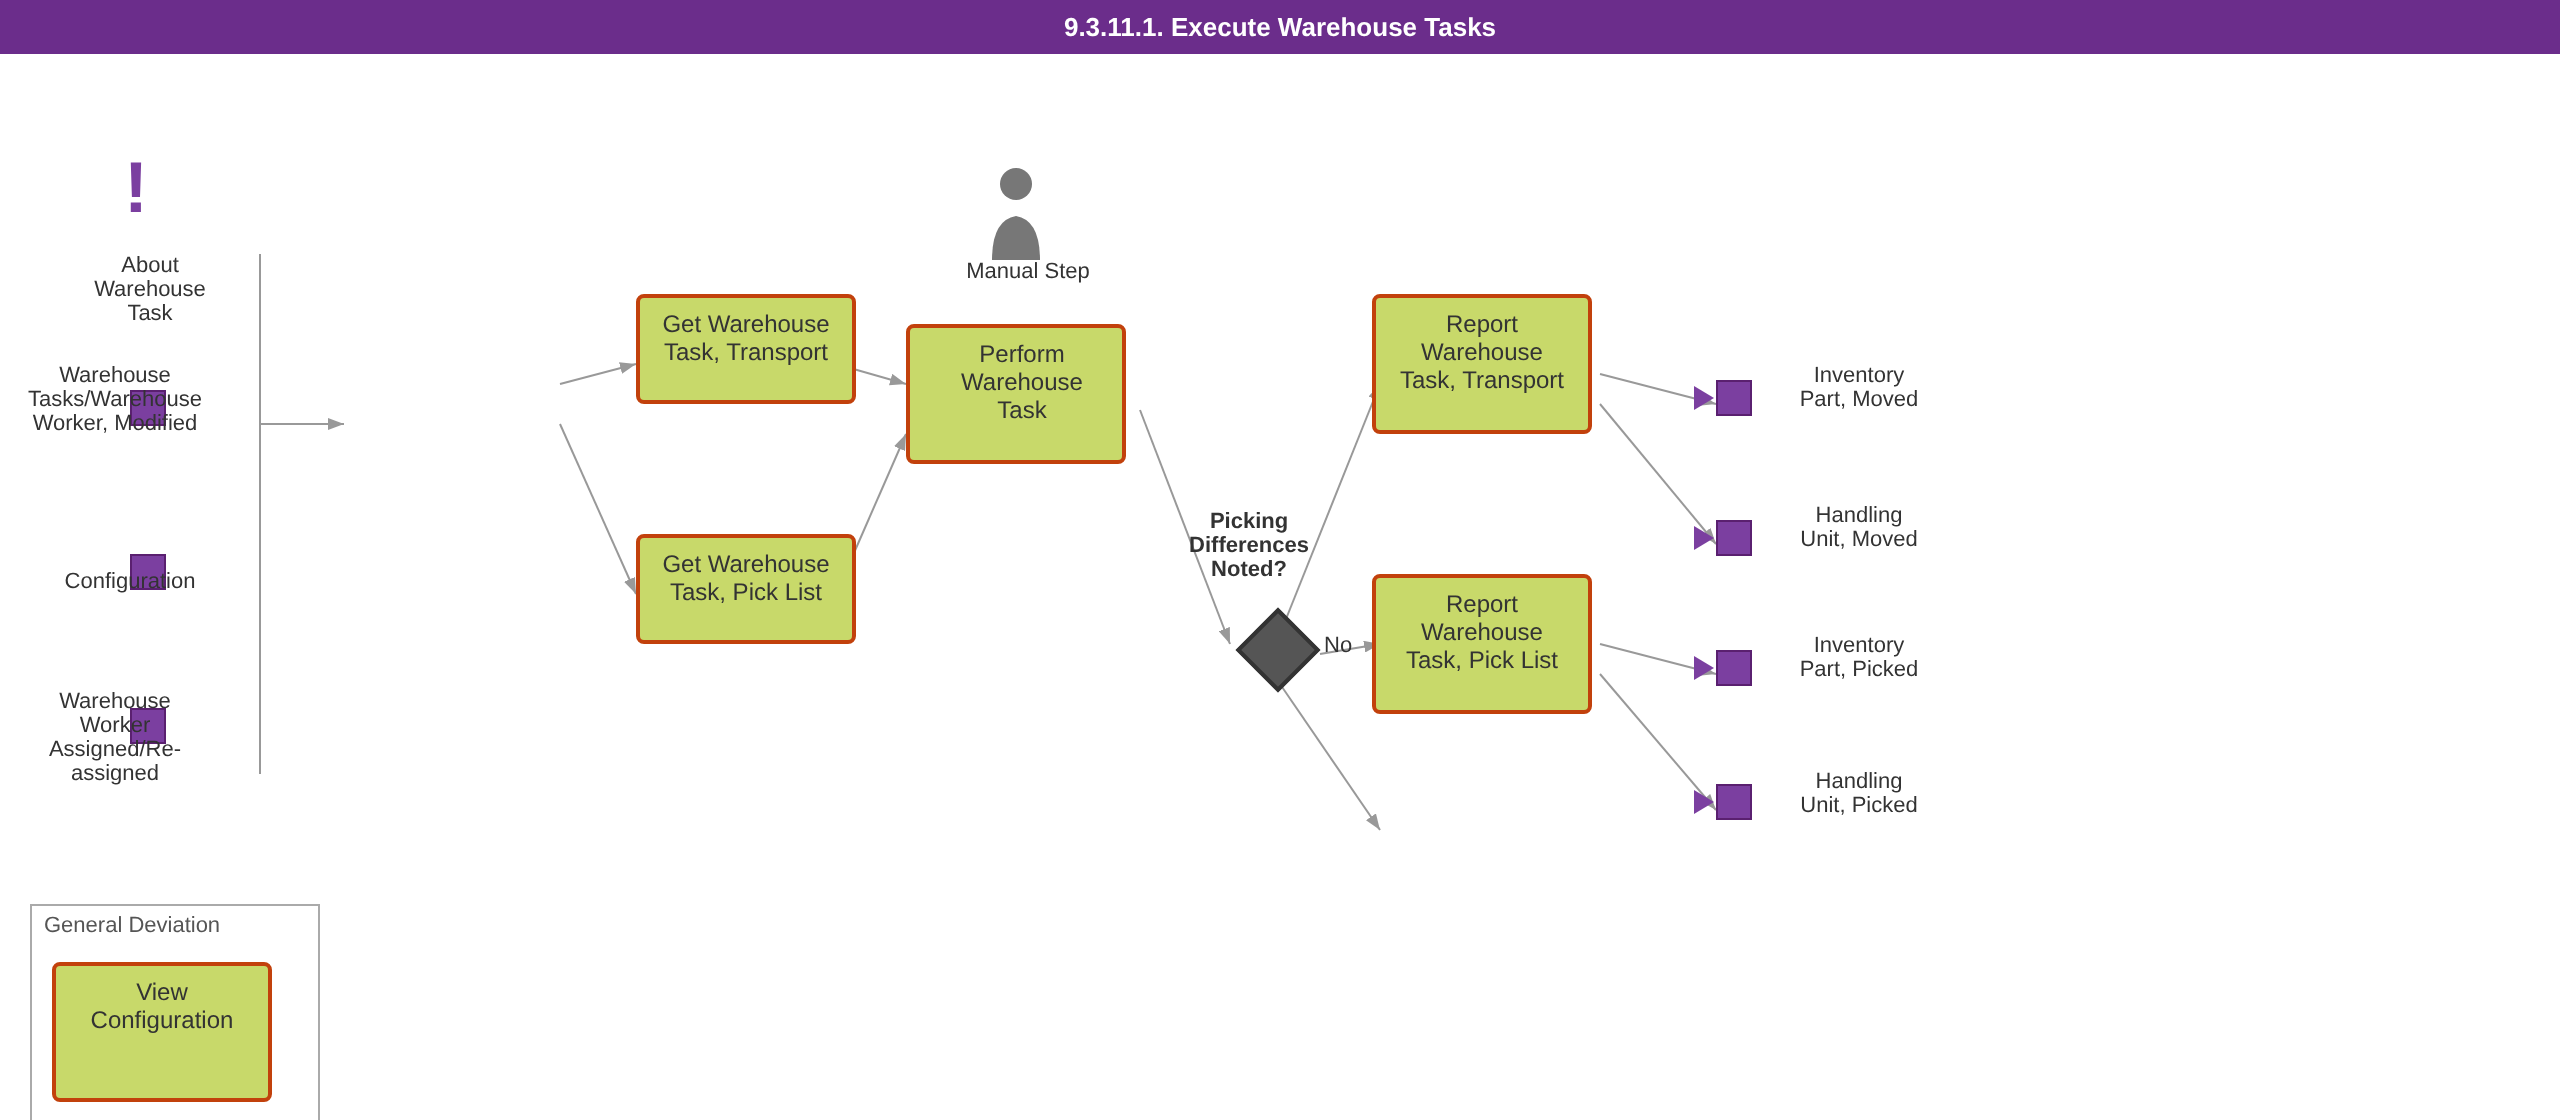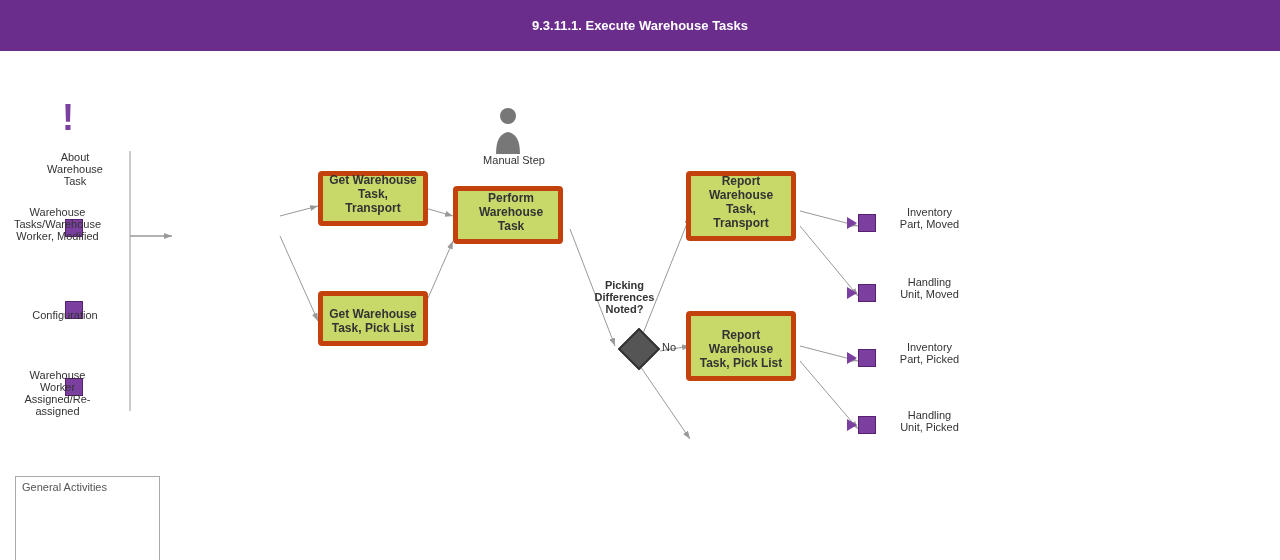--- a/index.html
+++ b/index.html
@@ -2,44 +2,44 @@
 <html><head>
   <meta charset="utf-8">
   <style>
     * { box-sizing: border-box; margin: 0; padding: 0; }
     body { font-family: Arial, sans-serif; background: #fff; width: 1280px; height: 560px; overflow: hidden; }
 
     .header {
       background: #6b2d8b;
       color: #fff;
       text-align: center;
-      padding: 18px 0;
+      padding: 6px 0;
       font-size: 13px;
       font-weight: bold;
     }
 
     .main-content {
       position: relative;
       width: 1280px;
       height: 536px;
       background: #fff;
     }
 
     
     .activity-box {
       position: absolute;
       background: #c8d96a;
-      border: 5px solid #c2410c;
+      border: 2px solid #c2410c;
       border-radius: 4px;
       display: flex;
-      align-items: flex-end;
+      align-items: flex-start;
       justify-content: center;
       text-align: center;
       font-size: 12px;
-      font-weight: bold;
+      font-weight: normal;
       color: #333;
       padding: 6px;
     }
 
     
     .purple-square {
       position: absolute;
       width: 18px;
       height: 18px;
       background: #7b3fa0;
@@ -177,21 +177,21 @@
 
 
   <div class="activity-box" style="left:318px; top:120px; width:110px; height:55px;">
     <span>Get Warehouse<br>Task, Transport</span>
   </div>
 
   <div class="activity-box" style="left:318px; top:240px; width:110px; height:55px;">
     <span>Get Warehouse<br>Task, Pick List</span>
   </div>
 
-  <div class="activity-box" style="left:453px; top:135px; width:110px; height:58px;padding-left:12px;">
+  <div class="activity-box" style="left:453px; top:135px; width:110px; height:70px;padding-left:12px;">
     <span>Perform<br>Warehouse Task</span>
   </div>
 
   <div class="label-text" style="left:587px; top:228px; width:75px;font-weight:bold;">Picking<br>Differences<br>Noted?</div>
 
   <div class="diamond" style="left:624px; top:283px;"></div>
   <div class="label-text" style="left:662px; top:290px;">No</div>
 
   <div class="activity-box" style="left:686px; top:120px; width:110px; height:70px;">
     <span>Report<br>Warehouse<br>Task, Transport</span>
@@ -213,17 +213,20 @@
 
   <div class="purple-square" style="left:858px; top:365px;"></div>
   <div class="label-text" style="left:882px; top:358px; width:95px;">Handling<br>Unit, Picked</div>
 
   <div class="arrow-right" style="left:847px; top:166px;"></div>
   <div class="arrow-right" style="left:847px; top:236px;"></div>
   <div class="arrow-right" style="left:847px; top:301px;"></div>
   <div class="arrow-right" style="left:847px; top:368px;"></div>
 
   <div class="general-activities-box" style="left:15px; top:425px; width:145px; height:120px;">
-    <div class="general-activities-label">General Activities</div>
-
+    <div class="general-activities-label">General Deviation</div>
+
+    <div class="activity-box" style="position:relative; left:10px; top:8px; width:110px; height:70px;">
+      <span>View<br>Configuration</span>
+    </div>
   </div>
 
 </div>
 
 </body></html>

